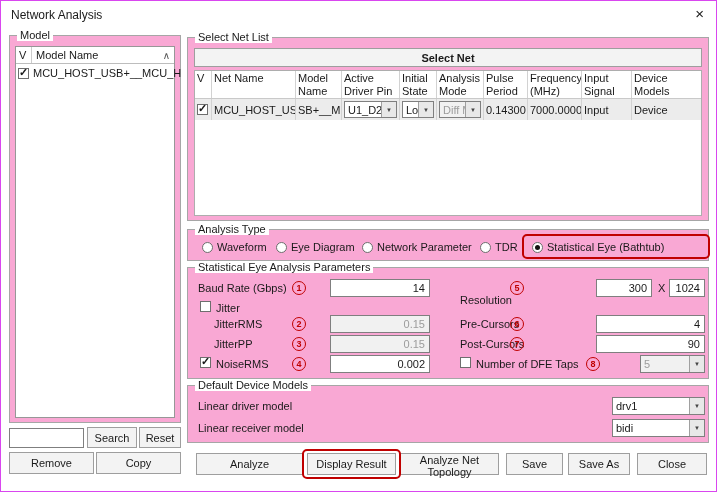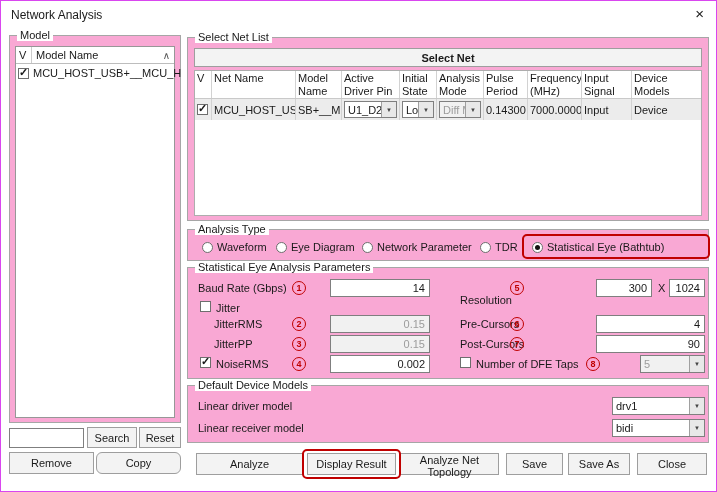--- a/index.html
+++ b/index.html
@@ -89,21 +89,21 @@
       <div class="ml-item">
         <span class="checkbox checked"></span>
         <span>MCU_HOST_USB+__MCU_H</span>
       </div>
     </div>
   </div>
   <input class="tb left" style="left: 8px; top: 427px; width: 75px; height: 20px;" value="">
   <button class="btn" style="left:86px; top:426px; width:50px; height:21px;">Search</button>
   <button class="btn" style="left:138px; top:426px; width:42px; height:21px;">Reset</button>
   <button class="btn" style="left:8px; top:451px; width:85px; height:22px;">Remove</button>
-  <button class="btn" style="left:95px; top:451px; width:85px; height:22px;border-radius:6px;">Copy</button>
+  <button class="btn" style="left:95px; top:451px; width:85px; height:22px;">Copy</button>
 
   <div class="group" style="left:186px; top:36px; width:522px; height:184px;">
     <span class="glabel">Select Net List</span>
     <button class="btn select-net-btn">Select Net</button>
     <div class="net-table">
       <div class="nt-header">
         <div class="c c0">V</div>
         <div class="c c1">Net Name</div>
         <div class="c c2">Model
 Name</div>

